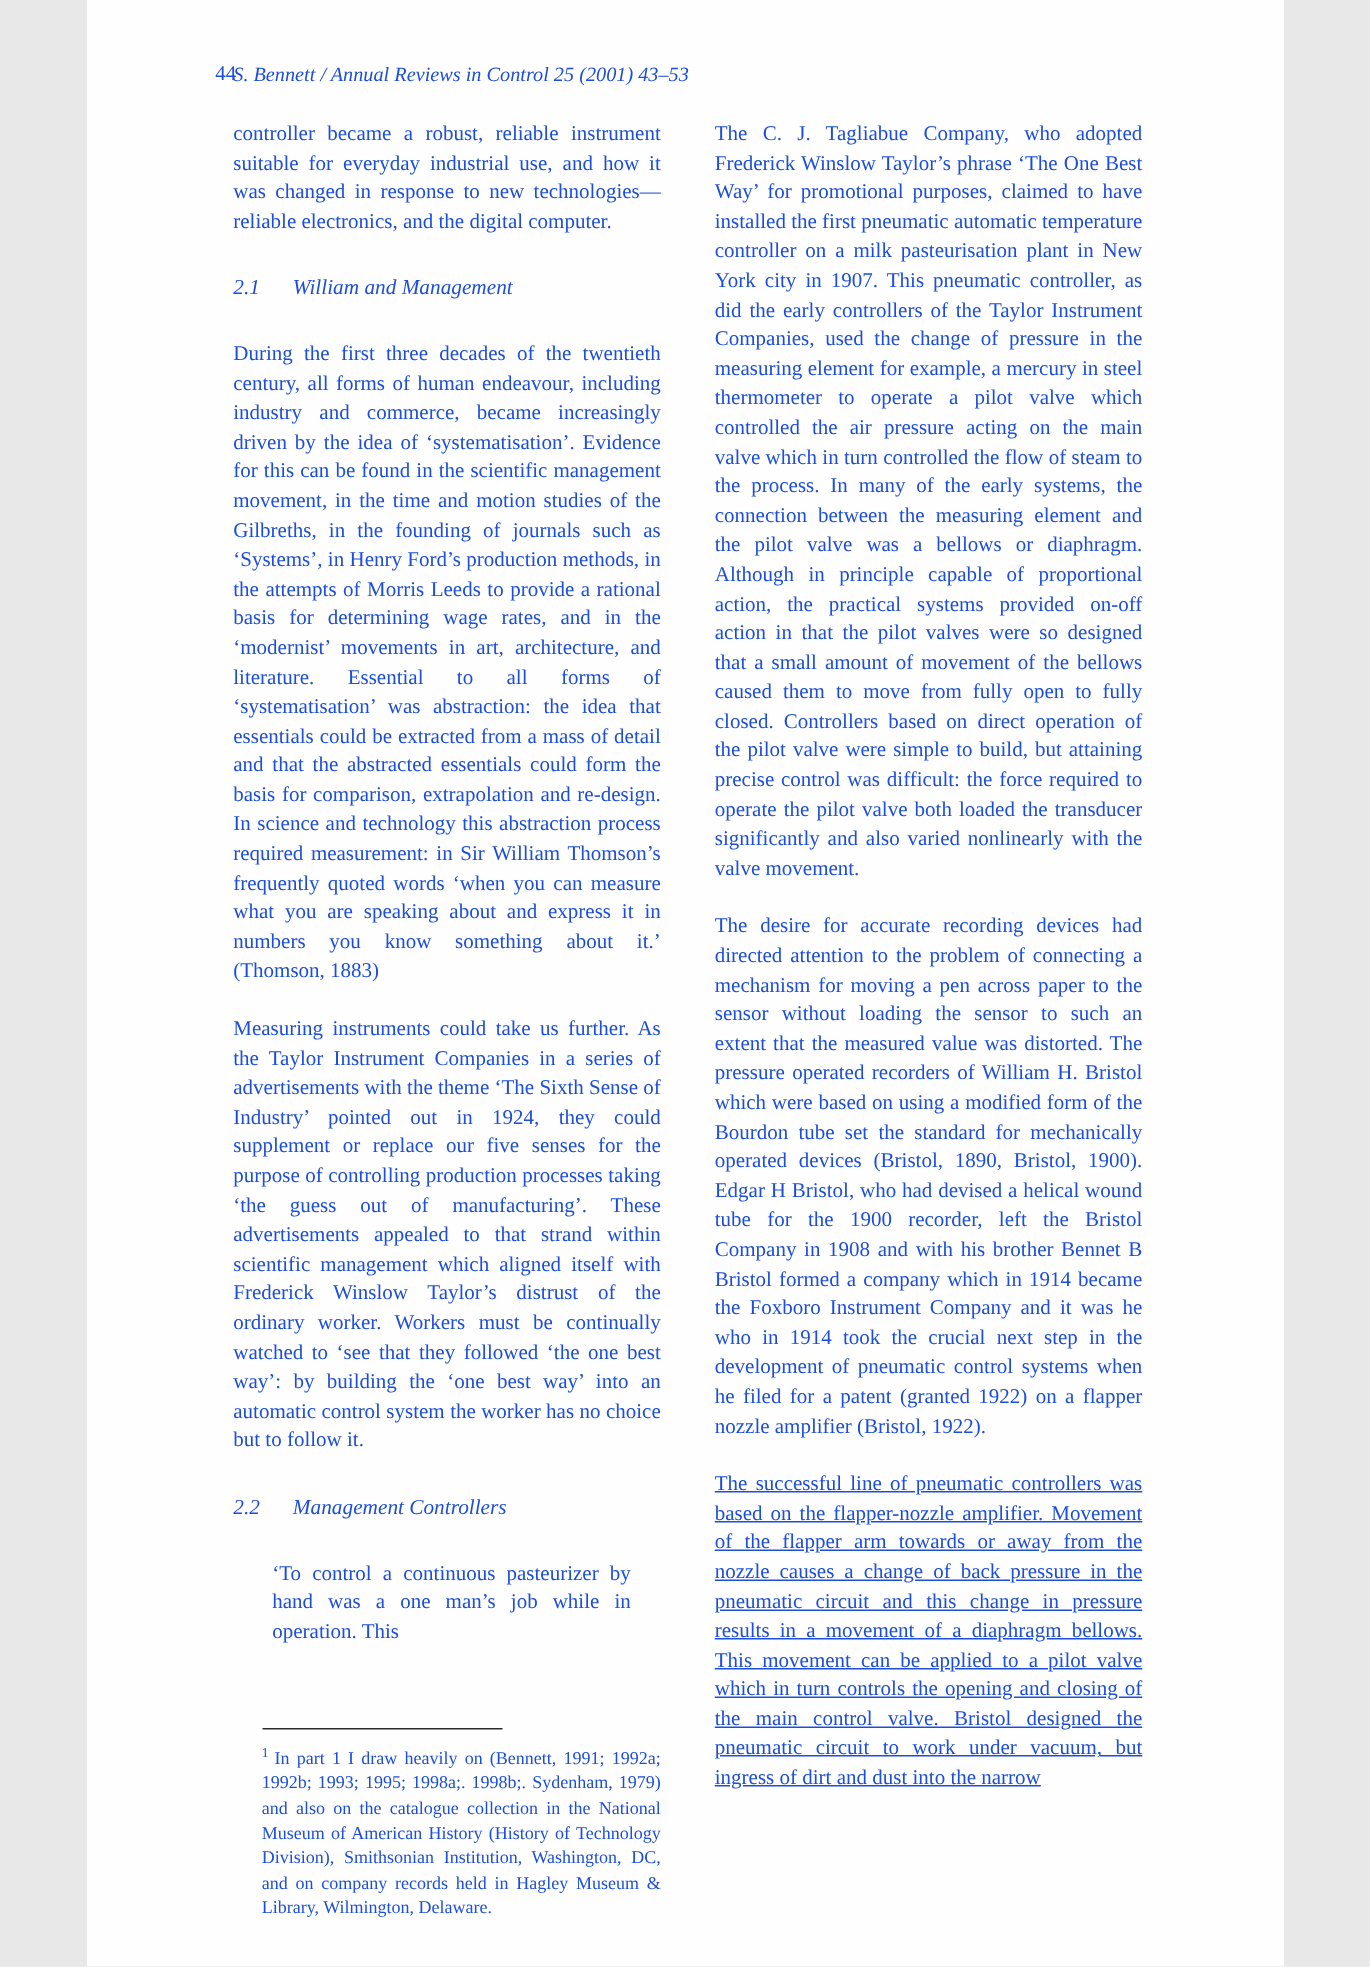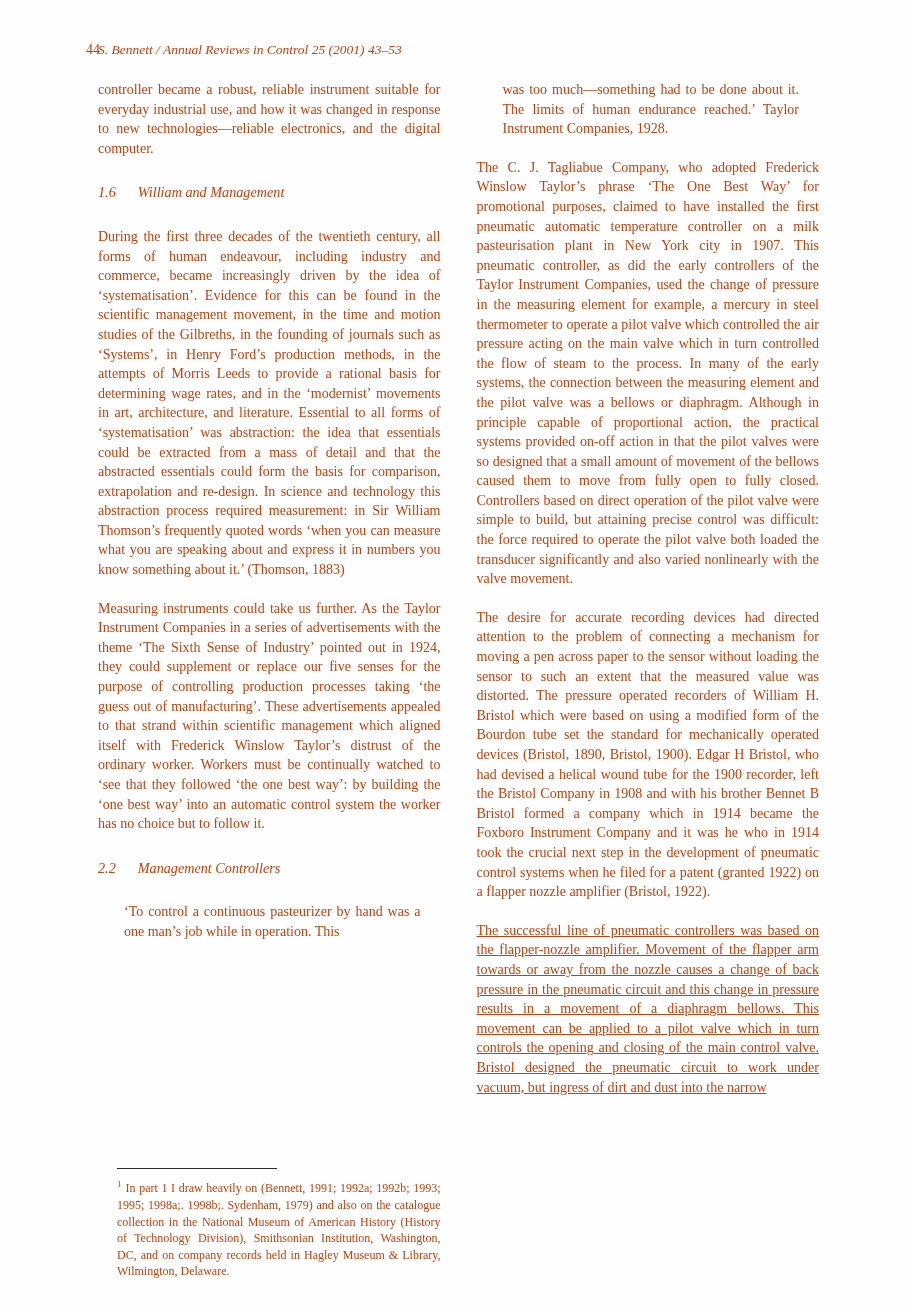--- a/index.html
+++ b/index.html
@@ -1,22 +1,22 @@
 <!DOCTYPE html>
 <html><head>
 <meta charset="utf-8">
 <style>
   html, body { margin: 0; padding: 0; background: #e8e8e8; }
   .page {
-    width: 913px;
+    width: 798px;
     height: 1311px;
     margin: 0 auto;
     background: #fefefe;
     font-family: "Liberation Serif", serif;
-    color: #c2410c;
+    color: #1d4ed8;
     box-sizing: border-box;
     padding: 42px 94px 36px 98px;
     position: relative;
     overflow: hidden;
   }
   .page-header {
     position: relative;
     height: 22px;
     margin-bottom: 16px;
   }
@@ -91,38 +91,37 @@
     <span class="page-number">44</span>
     <span class="running-title">S. Bennett / Annual Reviews in Control 25 (2001) 43–53</span>
   </header>
 
   <div class="columns">
 
     <div class="col">
       <p class="body-text">controller became a robust, reliable instrument suitable for everyday industrial use, and how it was changed in response to new technologies—reliable electronics, and the digital computer.</p>
 
 
-      <h2 class="subsection-heading"><span>1.6</span><span class="heading-gap"></span><span>William and Management</span></h2>
+      <h2 class="subsection-heading"><span>2.1</span><span class="heading-gap"></span><span>William and Management</span></h2>
 
       <p class="body-text">During the first three decades of the twentieth century, all forms of human endeavour, including industry and commerce, became increasingly driven by the idea of ‘systematisation’.  Evidence for this can be found in the scientific management movement, in the time and motion studies of the Gilbreths, in the founding of journals such as ‘Systems’, in Henry Ford’s production methods, in the attempts of Morris Leeds to provide a rational basis for determining wage rates, and in the ‘modernist’ movements in art, architecture, and literature.  Essential to all forms of ‘systematisation’ was abstraction: the idea that essentials could be extracted from a mass of detail and that the abstracted essentials could form the basis for comparison, extrapolation and re-design.  In science and technology this abstraction process required measurement: in Sir William Thomson’s frequently quoted words ‘when you can measure what you are speaking about and express it in numbers you know something about it.’ (Thomson, 1883)</p>
 
       <p class="body-text">Measuring instruments could take us further.  As the Taylor Instrument Companies in a series of advertisements with the theme ‘The Sixth Sense of Industry’ pointed out in 1924, they could supplement or replace our five senses for the purpose of controlling production processes taking ‘the guess out of manufacturing’.  These advertisements appealed to that strand within scientific management which aligned itself with Frederick Winslow Taylor’s distrust of the ordinary worker.  Workers must be continually watched to ‘see that they followed ‘the one best way’: by building the ‘one best way’ into an automatic control system the worker has no choice but to follow it.</p>
 
       <h2 class="subsection-heading"><span>2.2</span><span class="heading-gap"></span><span>Management Controllers</span></h2>
 
       <p class="body-text block-quote quote-start">‘To control a continuous pasteurizer by hand was a one man’s job while in operation.  This</p>
 
       <div class="footnote">
         <div class="footnote-rule"></div>
         <p class="footnote-text"><sup>1</sup><span>In part 1 I draw heavily on (Bennett, 1991; 1992a; 1992b; 1993; 1995; 1998a;. 1998b;. Sydenham, 1979) and also on the catalogue collection in the National Museum of American History (History of Technology Division), Smithsonian Institution, Washington, DC, and on company records held in Hagley Museum &amp; Library, Wilmington, Delaware.</span></p>
       </div>
     </div>
 
     <div class="col">
-      <p class="body-text block-quote">was too much—something had to be done about it.  The limits of human endurance reached.’  Taylor Instrument Companies, 1928.</p>
 
       <p class="body-text">The C. J. Tagliabue Company, who adopted Frederick Winslow Taylor’s phrase ‘The One Best Way’ for promotional purposes, claimed to have installed the first pneumatic automatic temperature controller on a milk pasteurisation plant in New York city in 1907.  This pneumatic controller, as did the early controllers of the Taylor Instrument Companies, used the change of pressure in the measuring element for example, a mercury in steel thermometer to operate a pilot valve which controlled the air pressure acting on the main valve which in turn controlled the flow of steam to the process.   In many of the early systems, the connection between the measuring element and the pilot valve was a bellows or diaphragm.  Although in principle capable of proportional action, the practical systems provided on-off action in that the pilot valves were so designed that a small amount of movement of the bellows caused them to move from fully open to fully closed.  Controllers based on direct operation of the pilot valve were simple to build, but attaining precise control was difficult: the force required to operate the pilot valve both loaded the transducer significantly and also varied nonlinearly with the valve movement.</p>
 
       <p class="body-text">The desire for accurate recording devices had directed attention to the problem of connecting a mechanism for moving a pen across paper to the sensor without loading the sensor to such an extent that the measured value was distorted.  The pressure operated recorders of William H. Bristol which were based on using a modified form of the Bourdon tube set the standard for mechanically operated devices (Bristol, 1890, Bristol, 1900).  Edgar H Bristol, who had devised a helical wound tube for the 1900 recorder, left the Bristol Company in 1908 and with his brother Bennet B Bristol formed a company which in 1914 became the Foxboro Instrument Company and it was he who in 1914 took the crucial next step in the development of pneumatic control systems when he filed for a patent (granted 1922) on a flapper nozzle amplifier (Bristol, 1922).</p>
 
       <p class="body-text">The successful line of pneumatic controllers was based on the flapper-nozzle amplifier.  Movement of the flapper arm towards or away from the nozzle causes a change of back pressure in the pneumatic circuit and this change in pressure results in a movement of a diaphragm bellows.  This movement can be applied to a pilot valve which in turn controls the opening and closing of the main control valve.  Bristol designed the pneumatic circuit to work under vacuum, but ingress of dirt and dust into the narrow</p>
     </div>
 
   </div>
 </div>

